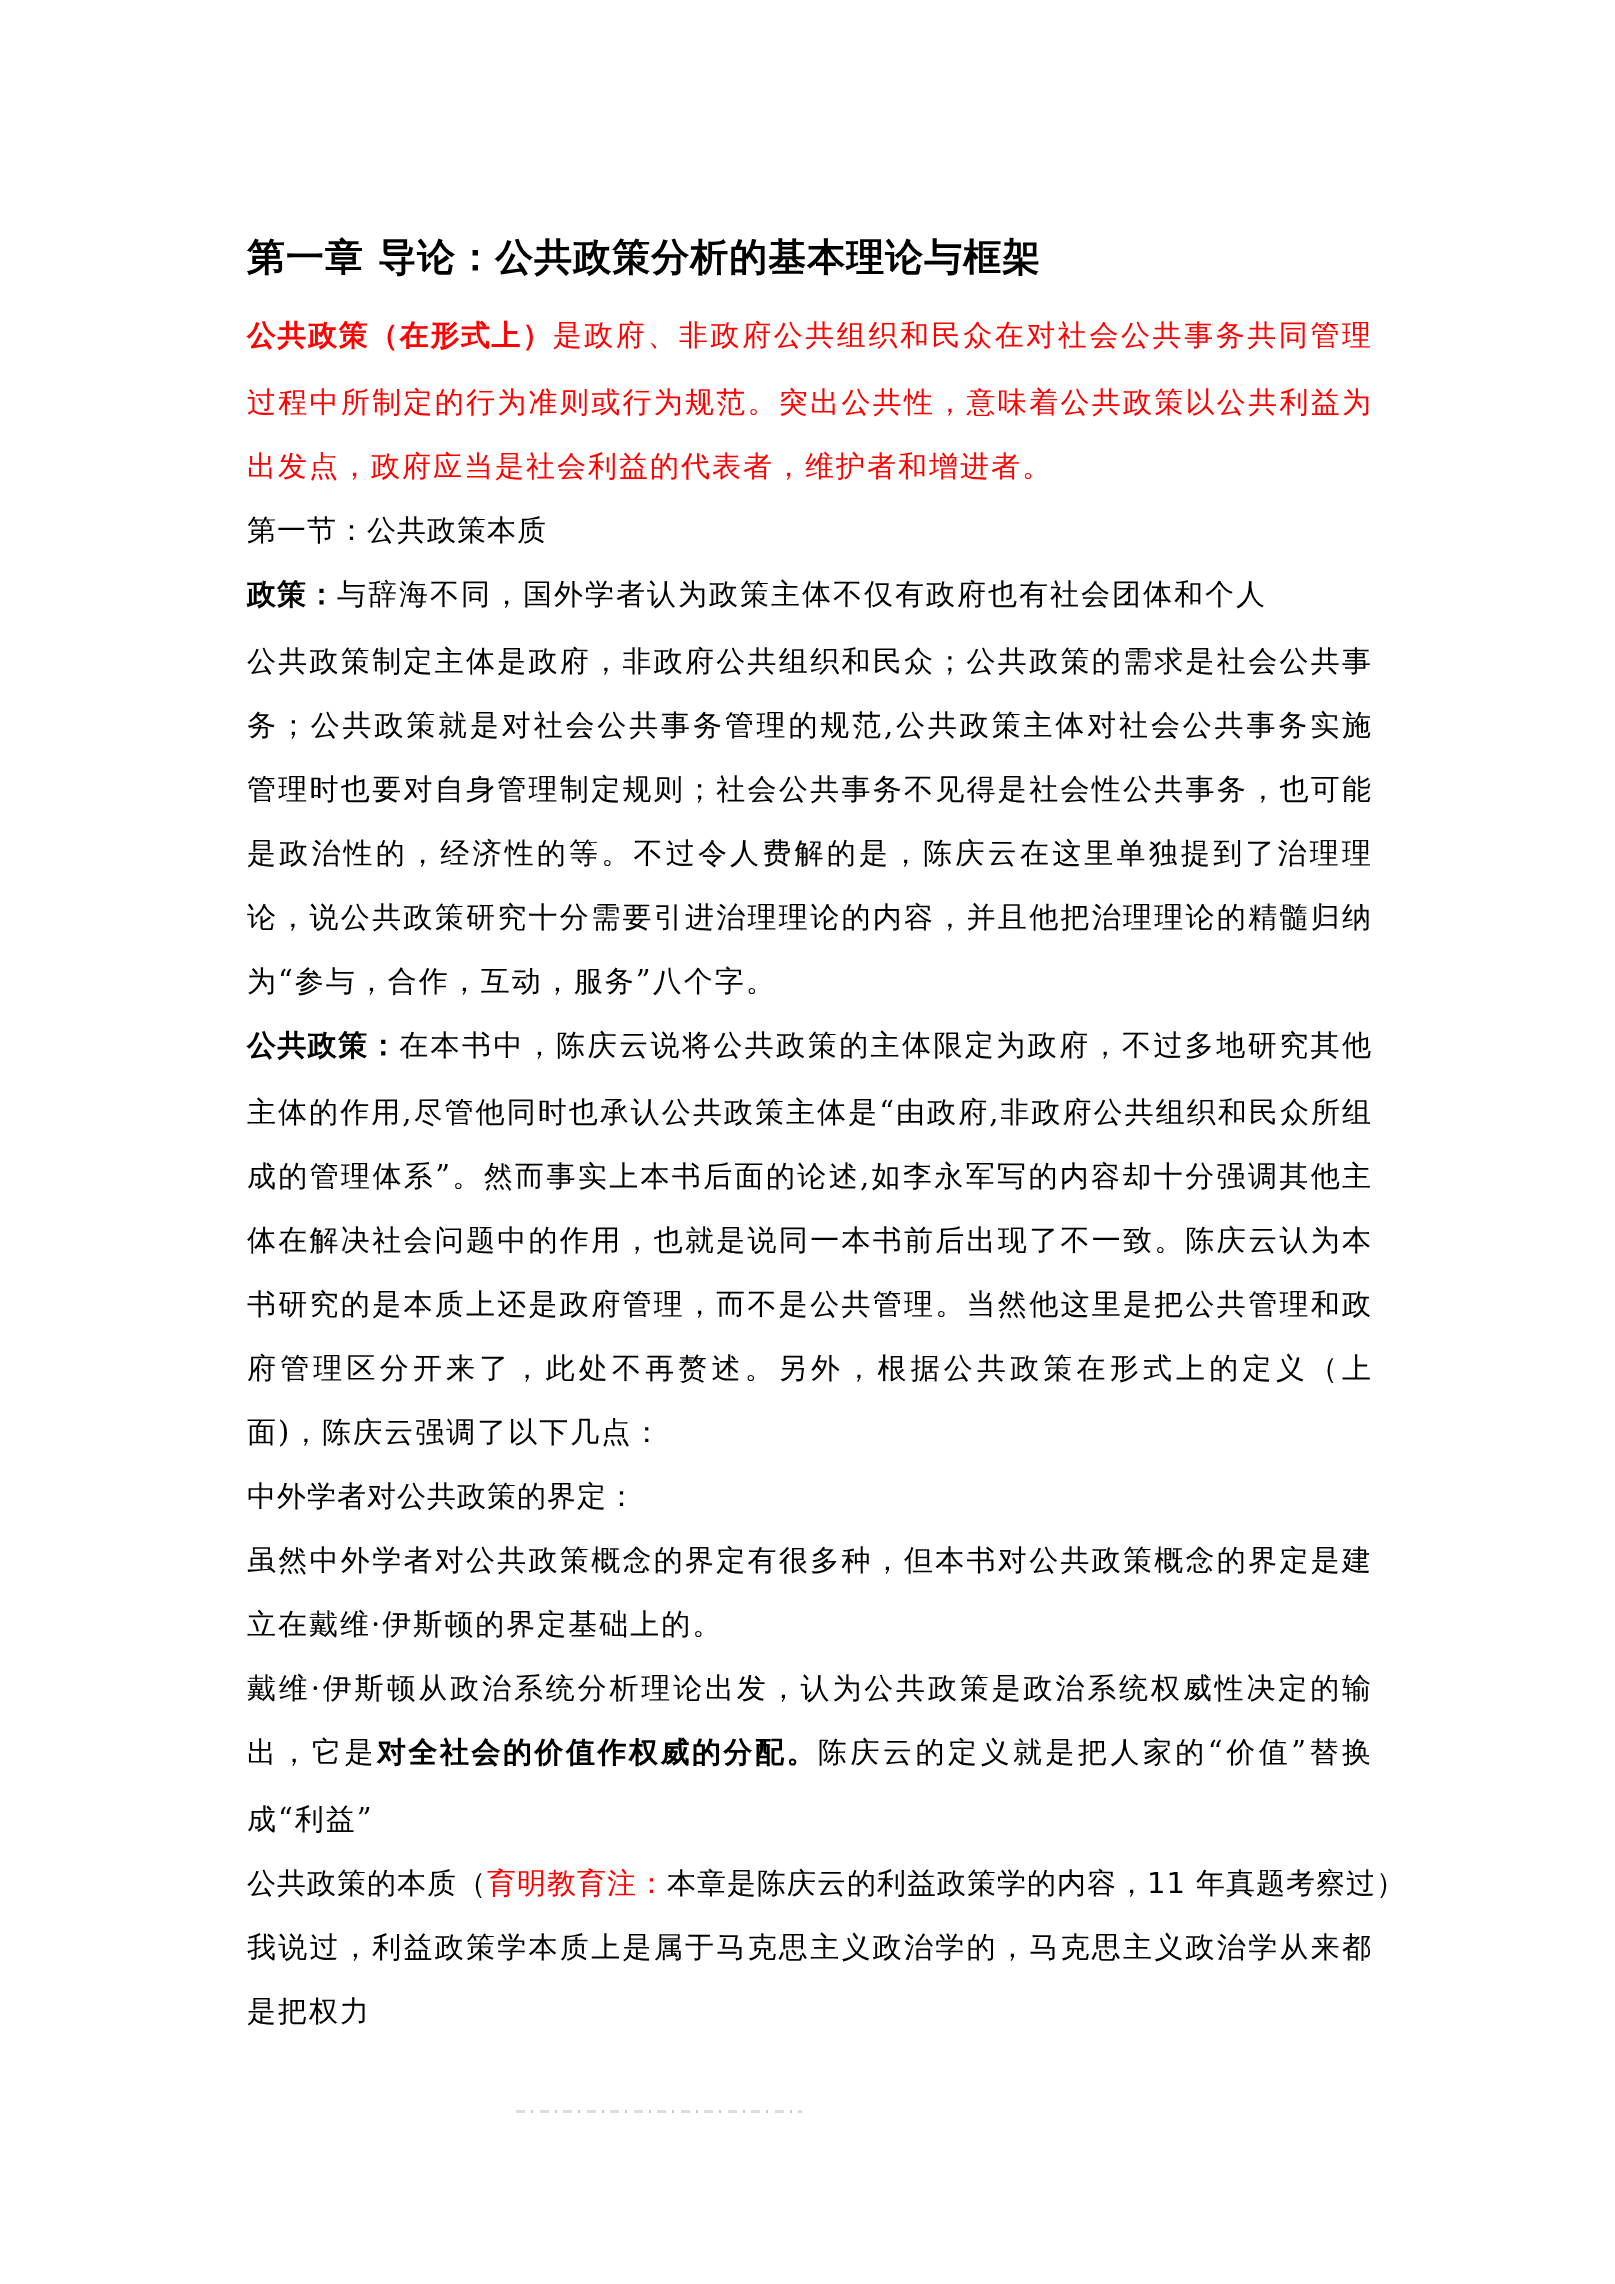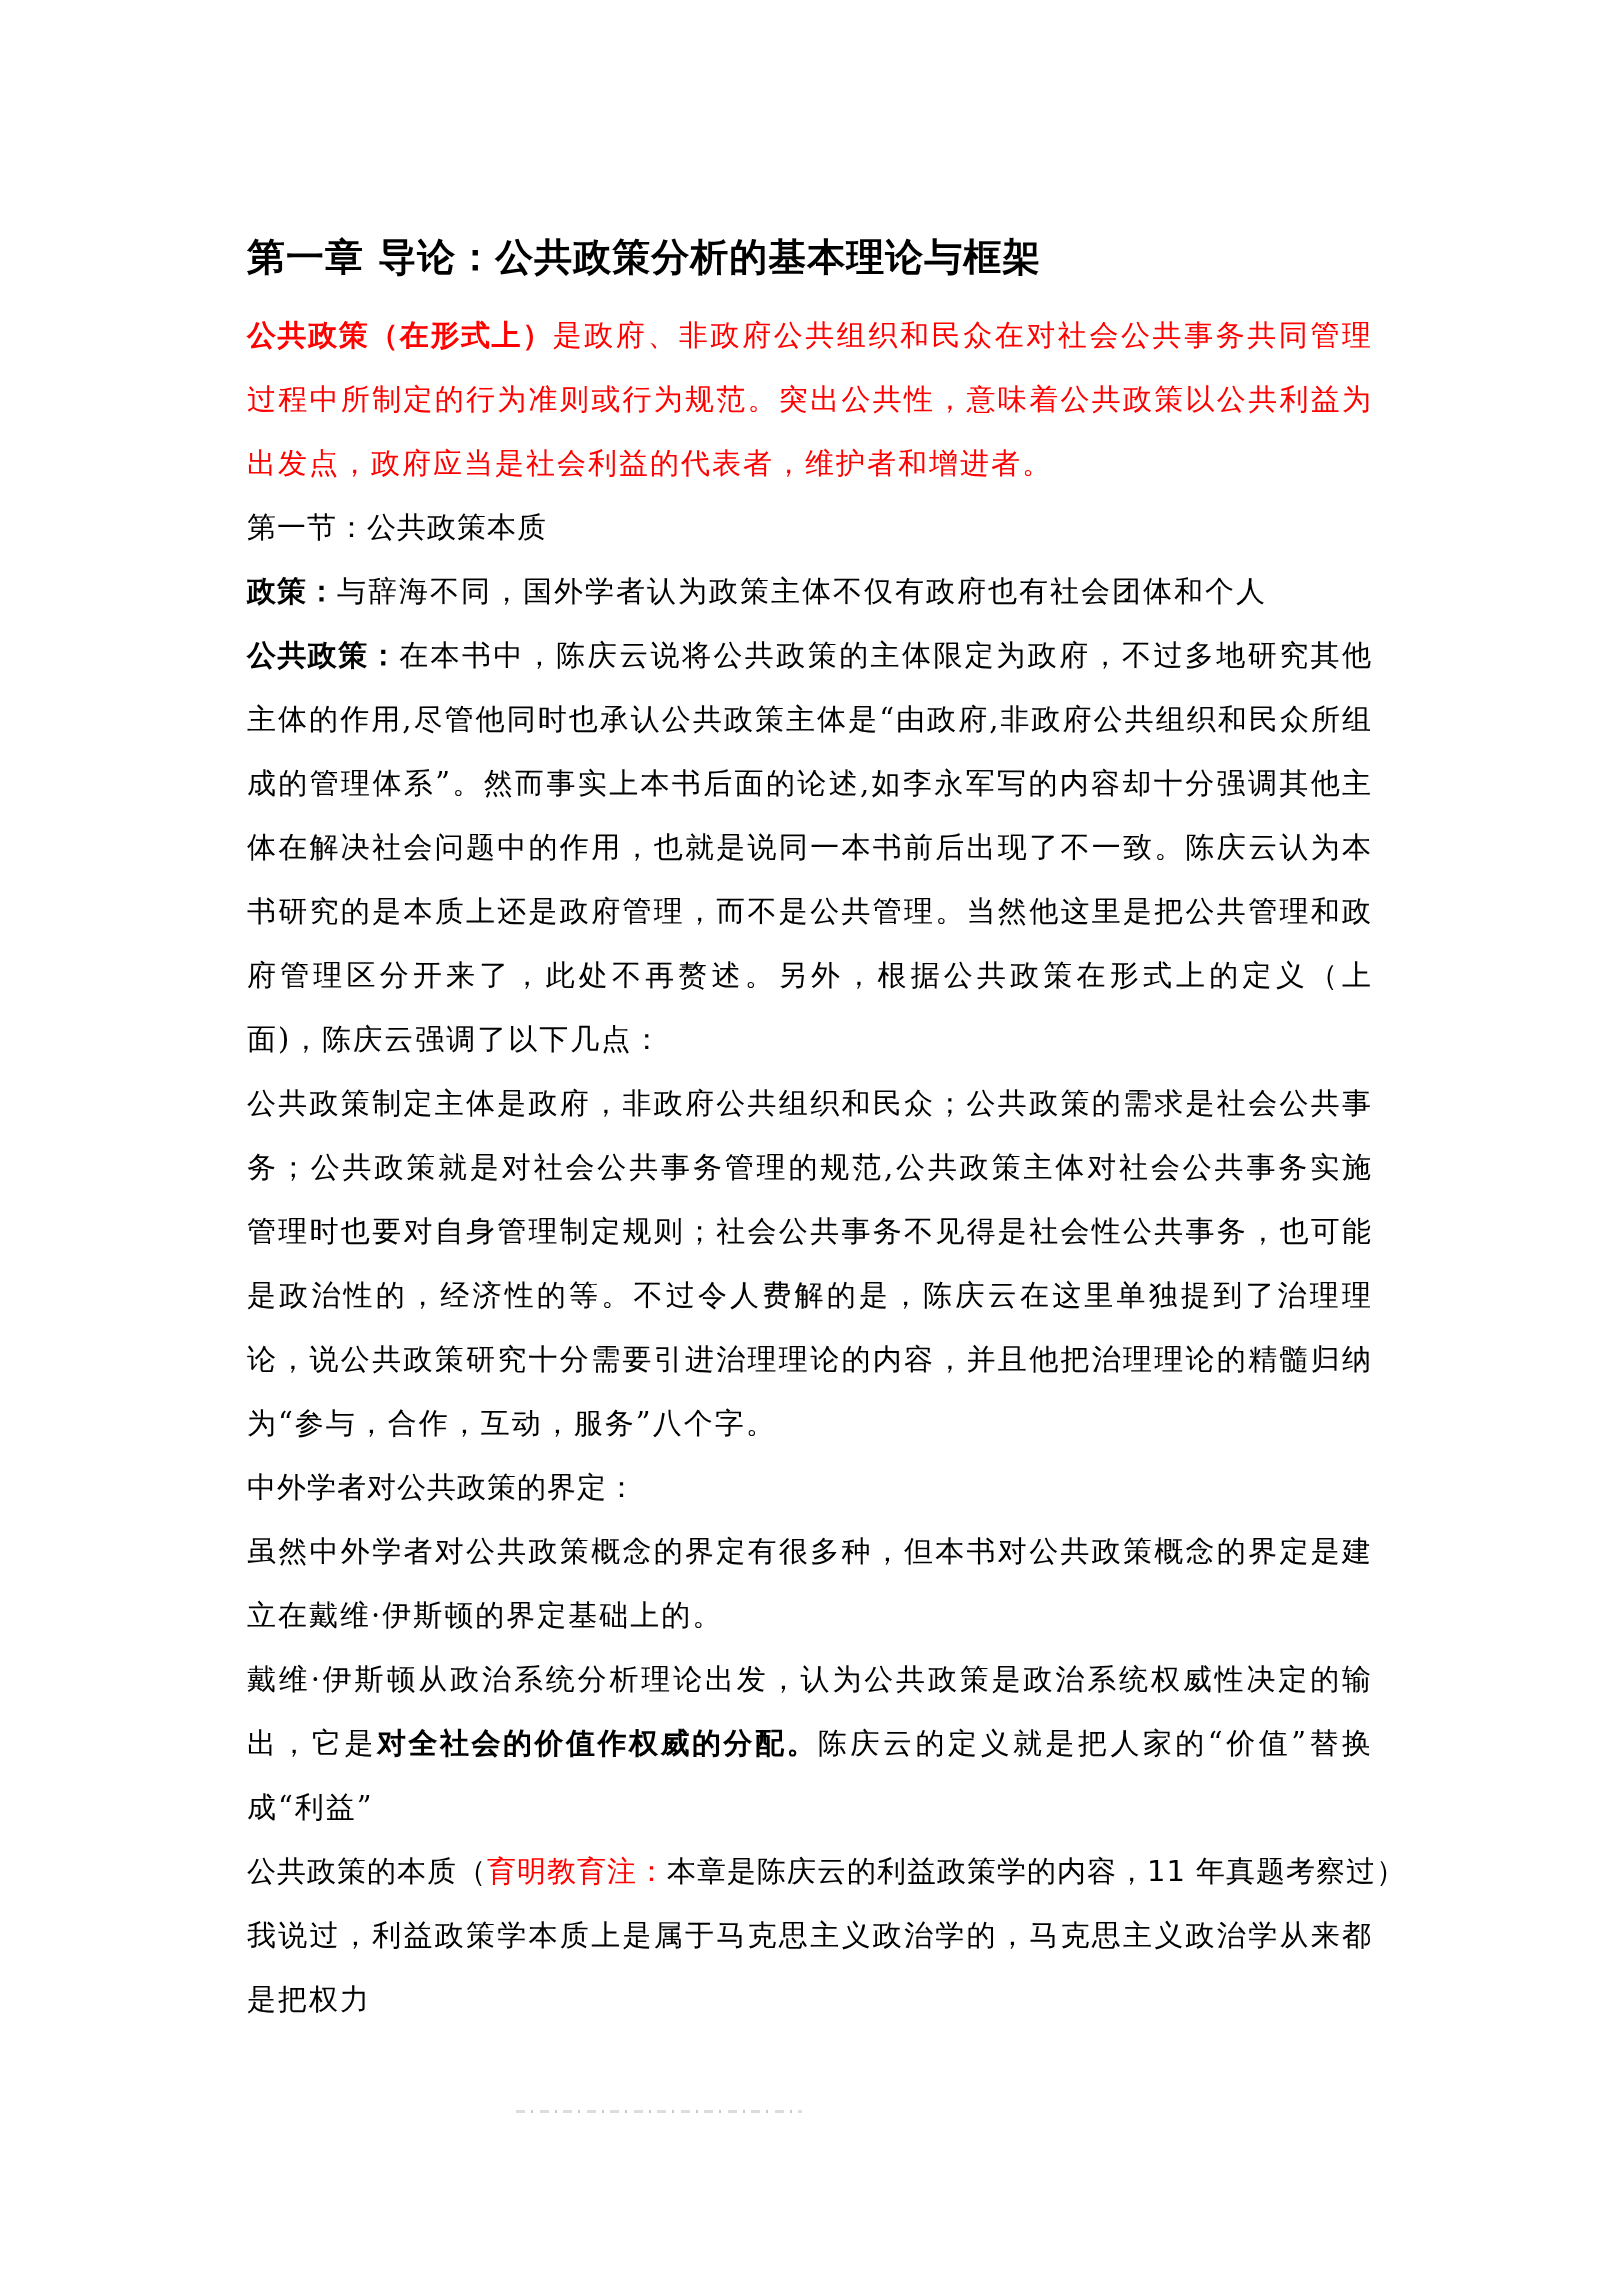--- a/index.html
+++ b/index.html
@@ -41,21 +41,21 @@
       font-size: 29px;
       line-height: 64px;
       margin: 0;
       text-align: justify;
       text-align-last: left;
       letter-spacing: 2px;
       word-break: break-all;
     }
     .red { color: #ff0000; }
     .b {
-      font-family: Liberation Serif, serif;
+      font-family: Liberation Mono, monospace;
       font-weight: bold;
       letter-spacing: 1px;
     }
     .heading {
       font-family: "DejaVu Sans", "Liberation Sans", sans-serif;
       font-weight: normal;
       font-size: 29px;
       line-height: 64px;
       margin: 0;
       letter-spacing: 1px;
@@ -89,25 +89,25 @@
       <span class="b">公共政策（在形式上）</span><span>是政府、非政府公共组织和民众在对社会公共事务共同管理过程中所制定的行为准则或行为规范。突出公共性，意味着公共政策以公共利益为出发点，政府应当是社会利益的代表者，维护者和增进者。</span>
     </p>
 
     <p class="heading">第一节：公共政策本质</p>
 
 
     <p class="para">
       <span class="b">政策：</span><span>与辞海不同，国外学者认为政策主体不仅有政府也有社会团体和个人</span>
     </p>
 
+    <p class="para">公共政策制定主体是政府，非政府公共组织和民众；公共政策的需求是社会公共事务；公共政策就是对社会公共事务管理的规范,公共政策主体对社会公共事务实施管理时也要对自身管理制定规则；社会公共事务不见得是社会性公共事务，也可能是政治性的，经济性的等。不过令人费解的是，陈庆云在这里单独提到了治理理论，说公共政策研究十分需要引进治理理论的内容，并且他把治理理论的精髓归纳为“参与，合作，互动，服务”八个字。</p>
+
     <p class="para">
       <span class="b">公共政策：</span><span>在本书中，陈庆云说将公共政策的主体限定为政府，不过多地研究其他主体的作用,尽管他同时也承认公共政策主体是“由政府,非政府公共组织和民众所组成的管理体系”。然而事实上本书后面的论述,如李永军写的内容却十分强调其他主体在解决社会问题中的作用，也就是说同一本书前后出现了不一致。陈庆云认为本书研究的是本质上还是政府管理，而不是公共管理。当然他这里是把公共管理和政府管理区分开来了，此处不再赘述。另外，根据公共政策在形式上的定义（上面)，陈庆云强调了以下几点：</span>
     </p>
-
-    <p class="para">公共政策制定主体是政府，非政府公共组织和民众；公共政策的需求是社会公共事务；公共政策就是对社会公共事务管理的规范,公共政策主体对社会公共事务实施管理时也要对自身管理制定规则；社会公共事务不见得是社会性公共事务，也可能是政治性的，经济性的等。不过令人费解的是，陈庆云在这里单独提到了治理理论，说公共政策研究十分需要引进治理理论的内容，并且他把治理理论的精髓归纳为“参与，合作，互动，服务”八个字。</p>
 
     <p class="heading">中外学者对公共政策的界定：</p>
 
     <p class="para">虽然中外学者对公共政策概念的界定有很多种，但本书对公共政策概念的界定是建立在戴维·伊斯顿的界定基础上的。</p>
 
     <p class="para">
       <span>戴维·伊斯顿从政治系统分析理论出发，认为公共政策是政治系统权威性决定的输出，它是</span><span class="b">对全社会的价值作权威的分配。</span><span>陈庆云的定义就是把人家的“价值”替换成“利益”</span>
     </p>
 
     <p class="heading">

